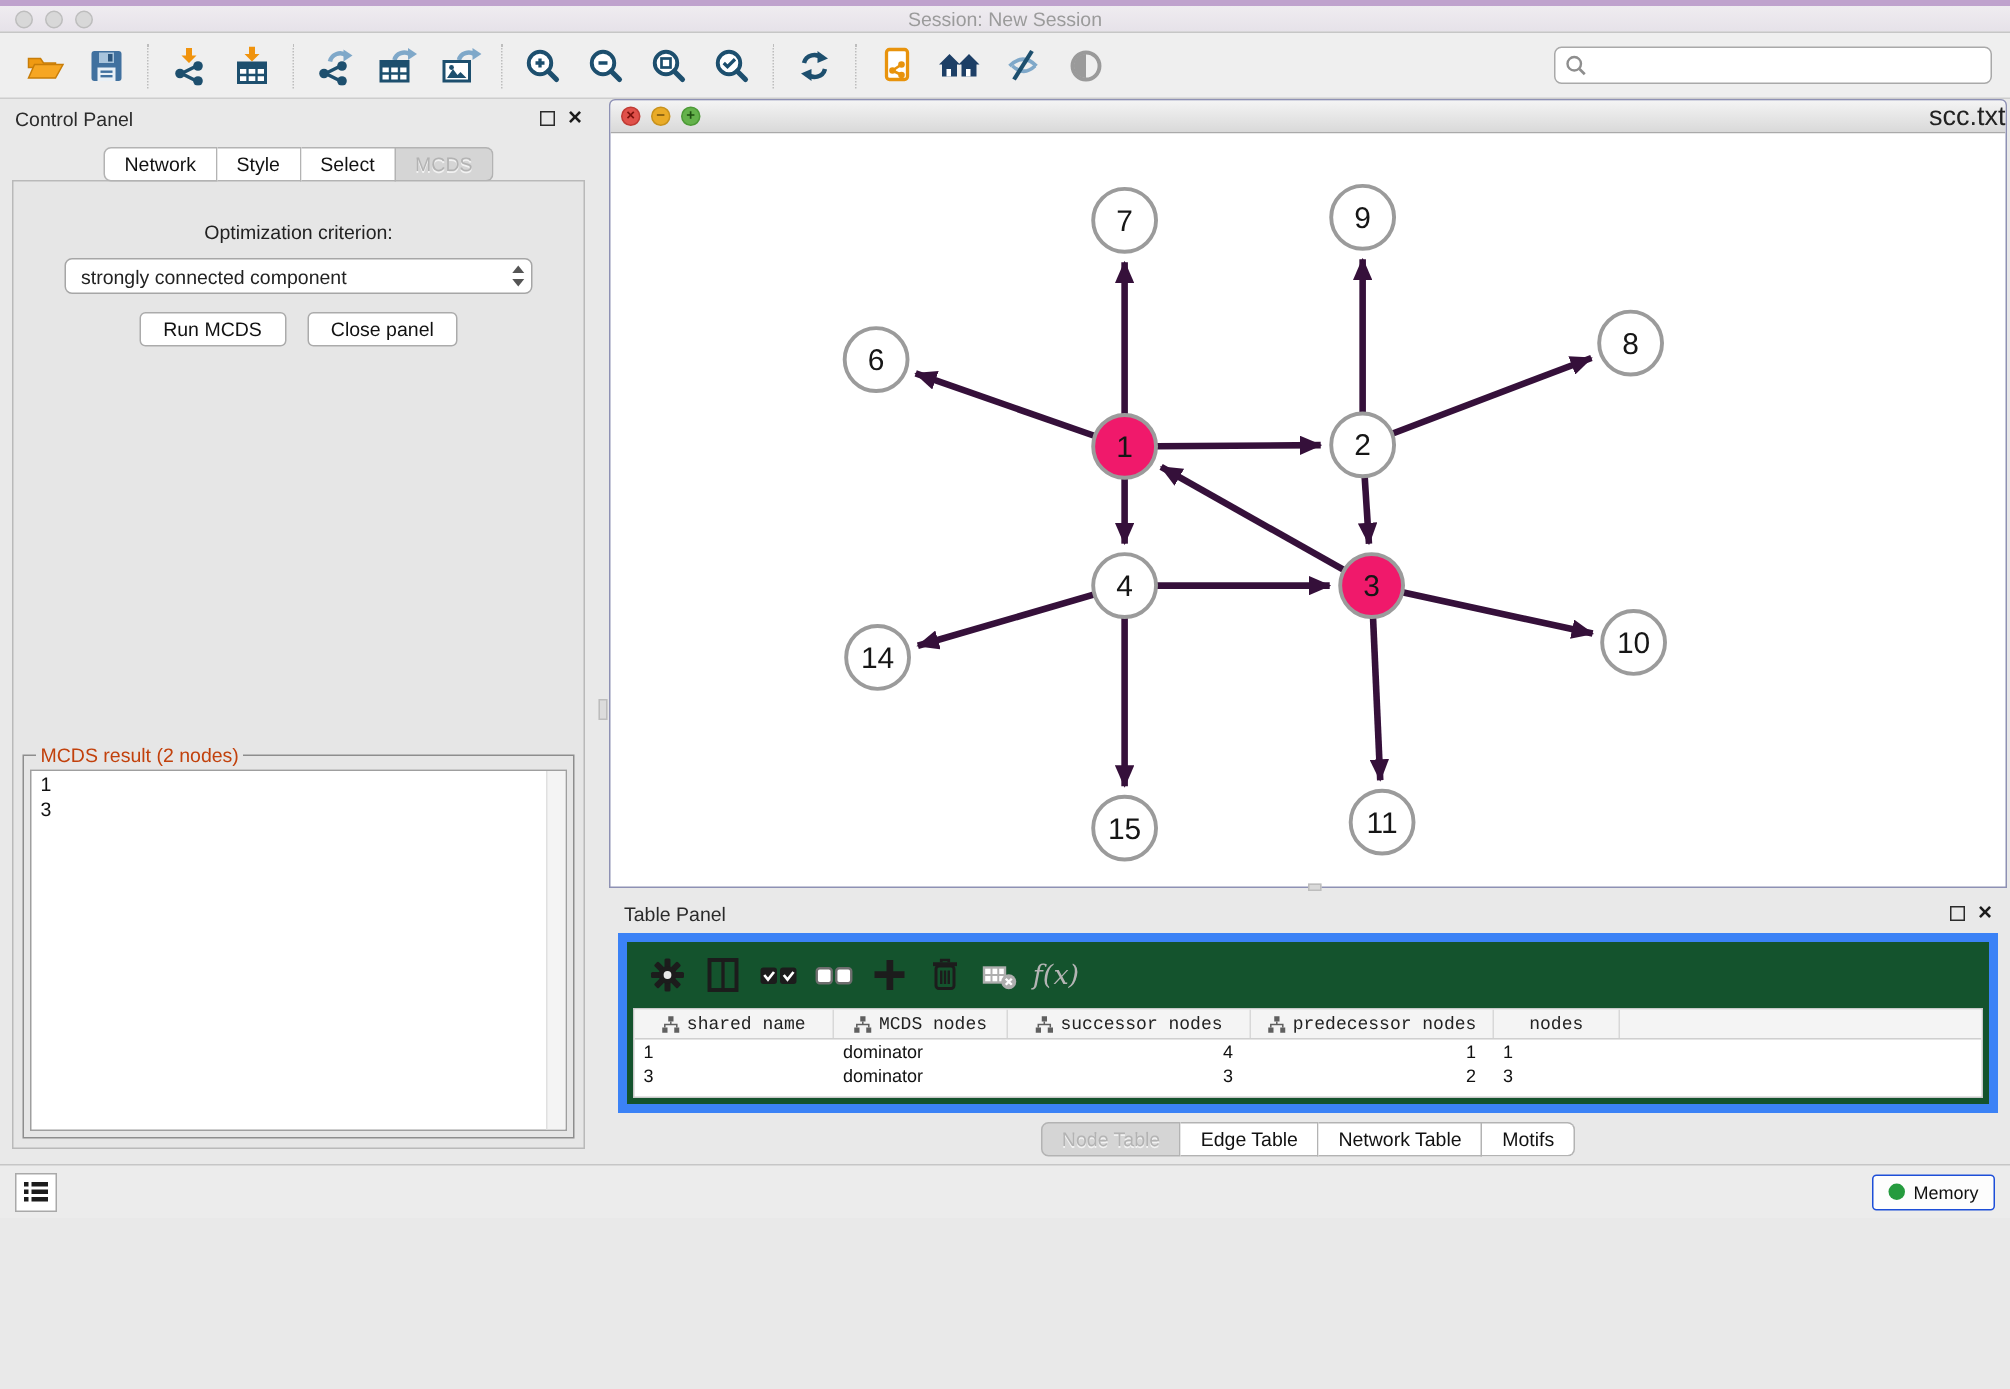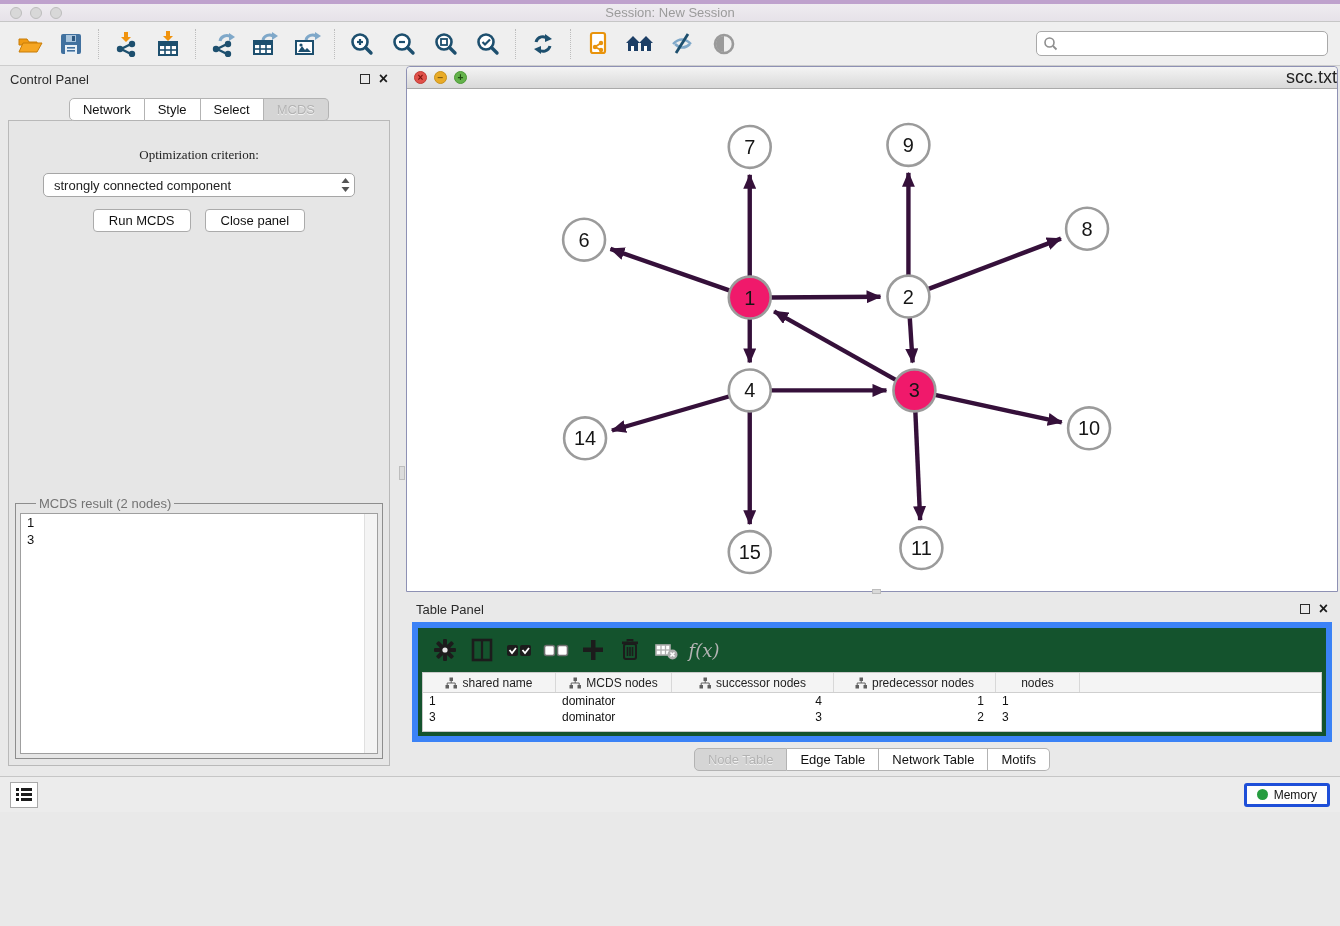--- a/index.html
+++ b/index.html
@@ -37,28 +37,28 @@
   
   .seg-tabs { display:flex; justify-content:center; }
   .seg-tab { background:#fff; border:1px solid #b3b3b3; border-left:none; padding:3px 13px; font-size:13px; color:#111; }
   .seg-tab:first-child { border-left:1px solid #b3b3b3; border-radius:5px 0 0 5px; }
   .seg-tab:last-child { border-radius:0 5px 5px 0; }
   .seg-tab.selected { background:#d5d5d5; color:#b3b3b3; text-shadow:0 1px 0 #f2f2f2; }
 
   
   .ctrl-tabs { margin-top:6px; position:relative; z-index:2; margin-bottom:-1px; }
   .ctrl-content { flex:1; margin:0 8px 10px 8px; background:#e6e6e6; border:1px solid #b9b9b9; position:relative; }
-  .opt-label { text-align:center; margin-top:26px; font-size:13px;font-family:Liberation Serif, serif; }
+  .opt-label { text-align:center; margin-top:26px; font-size:13px; }
   .dropdown { width:312px; height:24px; margin:10px auto 0 auto; background:#fff; border:1px solid #a6a6a6; border-radius:5px; display:flex; align-items:center; padding:0 4px 0 10px; font-size:13px; }
   .dropdown .dd-label { flex:1; }
   .btn-row { display:flex; justify-content:center; gap:14px; margin-top:12px; }
   .push-btn { background:#fff; border:1px solid #ababab; border-radius:4px; padding:3px 15px; font-size:13px; color:#111; }
 
   .result-box { position:absolute; left:6px; right:6px; top:375px; bottom:6px; border:1px solid #8d8d8d; background:#e6e6e6; }
-  .result-box legend { font-size:13px; padding:0 3px; margin-left:20px; color:#737373; }
+  .result-box legend { font-size:13px; padding:0 3px; margin-left:8px; color:#c2410c; }
   .result-inner { position:absolute; left:4px; right:4px; top:2px; bottom:4px; background:#fff; border:1px solid #9f9f9f; overflow:hidden; }
   .result-line { font-size:13px; padding:0 6px; line-height:17px; color:#111; }
   .result-scroll { position:absolute; right:0; top:0; bottom:0; width:13px; background:#f4f4f4; border-left:1px solid #e0e0e0; }
 
   
   .net-window { height:526px; border:1px solid #8e91b4; background:#fff; display:flex; flex-direction:column; border-radius:4px 4px 0 0; position:relative; }
   .net-titlebar { height:22px; background:linear-gradient(#f4f4f4,#d9d9d9); border-bottom:1px solid #aaa; border-radius:4px 4px 0 0; position:relative; display:flex; align-items:center; }
   .net-lights { position:absolute; left:7px; display:flex; gap:7px; }
   .net-light { width:13px; height:13px; border-radius:50%; font-size:10px; font-weight:bold; display:flex; align-items:center; justify-content:center; line-height:1; }
   .nl-red { background:#e0514a; border:1px solid #c03b34; color:#7c120d; }
@@ -69,30 +69,30 @@
   .net-grip { position:absolute; bottom:-3px; left:50%; width:9px; height:5px; background:#d9d9d9; border:1px solid #bdbdbd; }
 
   
   .table-panel { margin-top:4px; flex:1; display:flex; flex-direction:column; min-height:0; }
   .tp-content { flex:1; margin:0 6px; border:6px solid #3b82f6; background:#14532d; display:flex; flex-direction:column; min-height:0; }
   .table-toolbar { height:44px; display:flex; align-items:center; gap:7px; padding:0 12px; }
   .tt-btn { width:30px; height:32px; display:flex; align-items:center; justify-content:center; background:none; border:none; }
   .fx-ico { font-family:"DejaVu Serif",serif; font-style:italic; font-size:18px; color:#b4b4b4; }
   .table-area { flex:1; margin:0 4px 4px 4px; background:#fff; border:1px solid #c9c9c9; overflow:hidden; display:flex; flex-direction:column; }
   .thead { display:flex; background:#f4f4f4; border-bottom:1px solid #cfcfcf; height:20px; flex:0 0 20px; }
-  .th { display:flex; align-items:center; justify-content:center; gap:5px; font-size:12px; color:#222; border-right:1px solid #d8d8d8; }
+  .th { display:flex; align-items:center; justify-content:center; gap:5px; font-size:12px; color:#222; border-right:1px solid #d8d8d8;font-family:Liberation Mono, monospace; }
   .trow { display:flex; height:16px; }
   .td { font-size:12px; color:#111; line-height:16px; padding:0 6px; white-space:nowrap; overflow:hidden; }
   .td.right { text-align:right; padding-right:12px; }
   .table-tabs-row { height:34px; display:flex; align-items:center; justify-content:center; }
 
   
   .statusbar { height:36px; background:#ececec; border-top:1px solid #c6c6c6; display:flex; align-items:center; padding:0 10px; }
   .sb-left-btn { width:28px; height:26px; background:#fff; border:1px solid #a9a9a9; display:flex; align-items:center; justify-content:center; }
-  .memory-btn { margin-left:auto; height:24px; background:#fdfdfd; border:3px solid #1d4ed8; border-radius:3px; display:flex; align-items:center; gap:6px; padding:0 10px; font-size:12px; color:#111; }
+  .memory-btn { margin-left:auto; height:24px; background:#fdfdfd; border:1px solid #1d4ed8; border-radius:3px; display:flex; align-items:center; gap:6px; padding:0 10px; font-size:12px; color:#111; }
   .mem-dot { width:11px; height:11px; border-radius:50%; background:#259b3e; }
 </style>
 </head>
 <body>
 
 <div class="app">
 
   <div class="titlebar">
     <div class="lights">
       <span></span>

